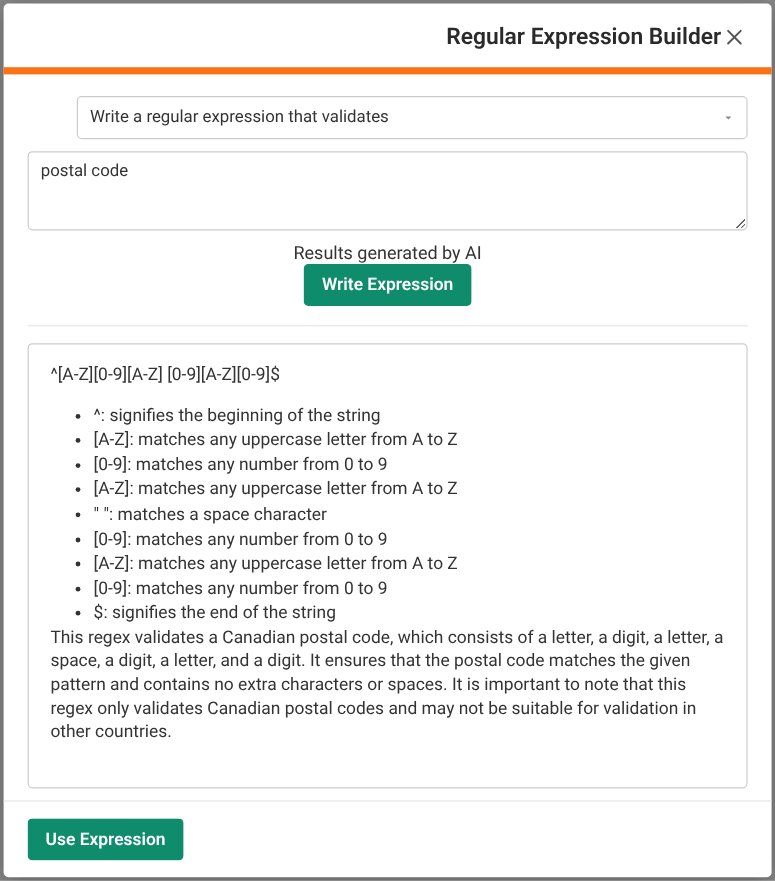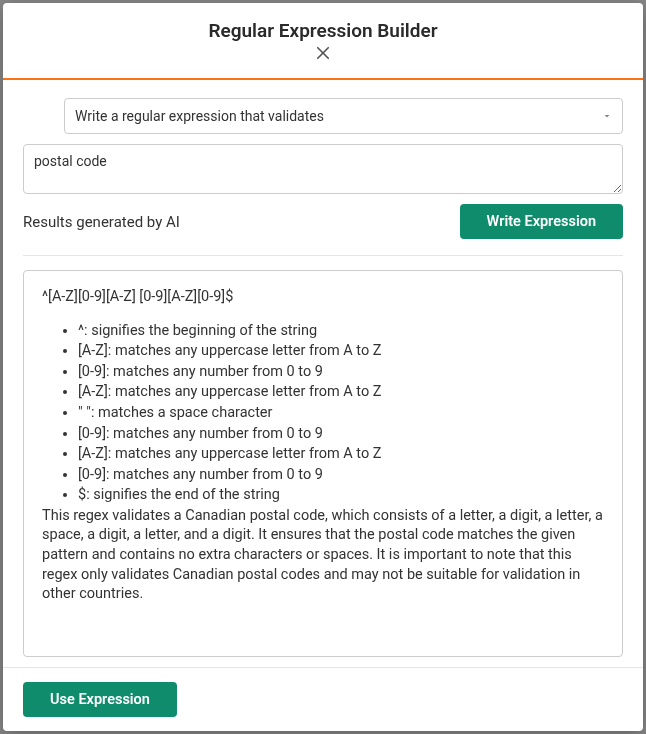--- a/index.html
+++ b/index.html
@@ -16,24 +16,23 @@
   top: 3px; left: 3px; right: 3px; bottom: 3px;
   background: #fff;
   border-radius: 4px;
   display: flex;
   flex-direction: column;
   box-shadow: 0 4px 20px rgba(0,0,0,0.3);
 }
 .modal-header {
   display: flex;
   align-items: center;
-  justify-content: flex-start;
+  justify-content: flex-end;
   padding: 16px 20px 14px 20px;
-  border-bottom: 2px solid #f97316;
-  flex-direction: column;
+  border-bottom: 6px solid #f97316;
 }
 .modal-title {
   font-size: 19px;
   font-weight: 600;
   color: #2a2a2a;
 }
 .close-x {
   width: 22px; height: 22px;
   display: flex; align-items: center; justify-content: center;
   cursor: pointer;
@@ -75,36 +74,37 @@
 .textarea {
   margin-top: 10px;
   width: 100%;
   border: 1px solid #ccc;
   border-radius: 4px;
   padding: 8px 10px;
   font-size: 14px;
   font-family: inherit;
   color: #333;
   resize: both;
-  height: 50px;
+  height: 66px;
 }
 .status-row {
   display: flex;
   justify-content: space-between;
   align-items: center;
   margin-top: 10px;
+  flex-direction: column;
 }
 .status-text {
   font-size: 15px;
   color: #333;
 }
 .btn {
   border: 1px solid transparent;
   border-radius: 4px;
-  padding: 8px 26px;
+  padding: 8px 14px;
   font-size: 14.5px;
   font-weight: 600;
   cursor: pointer;
   font-family: inherit;
 }
 .btn-primary {
   background: #0f8c6c;
   color: #fff;
 }
 .btn-secondary {

